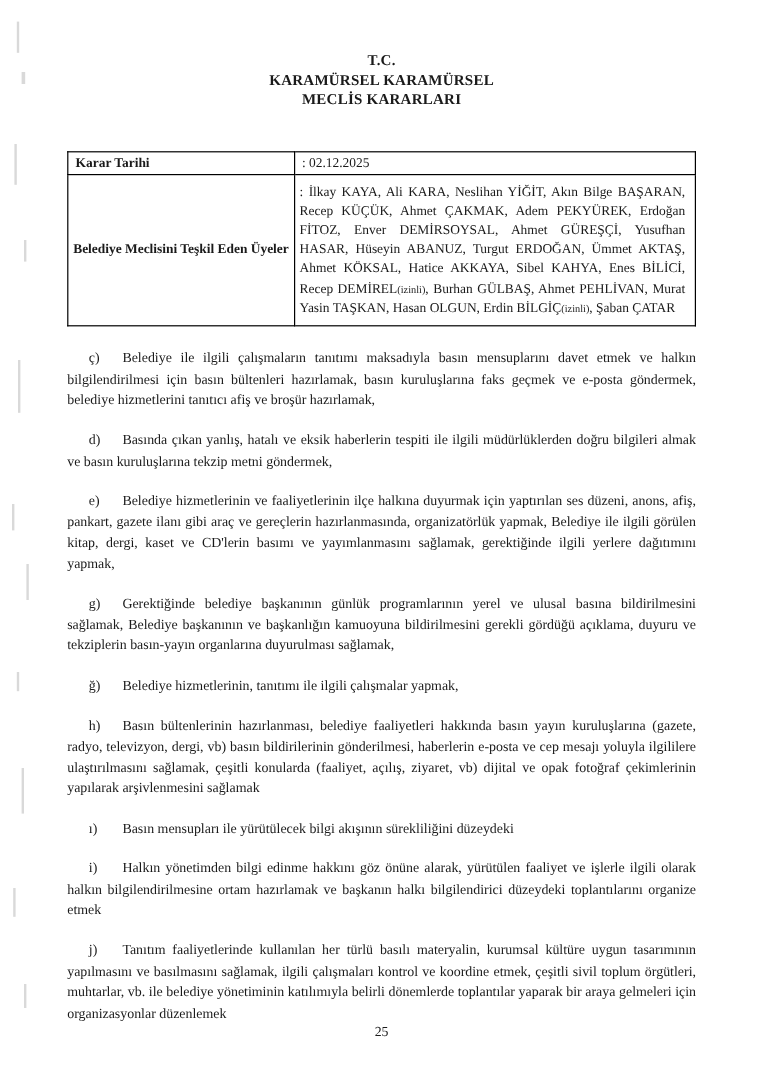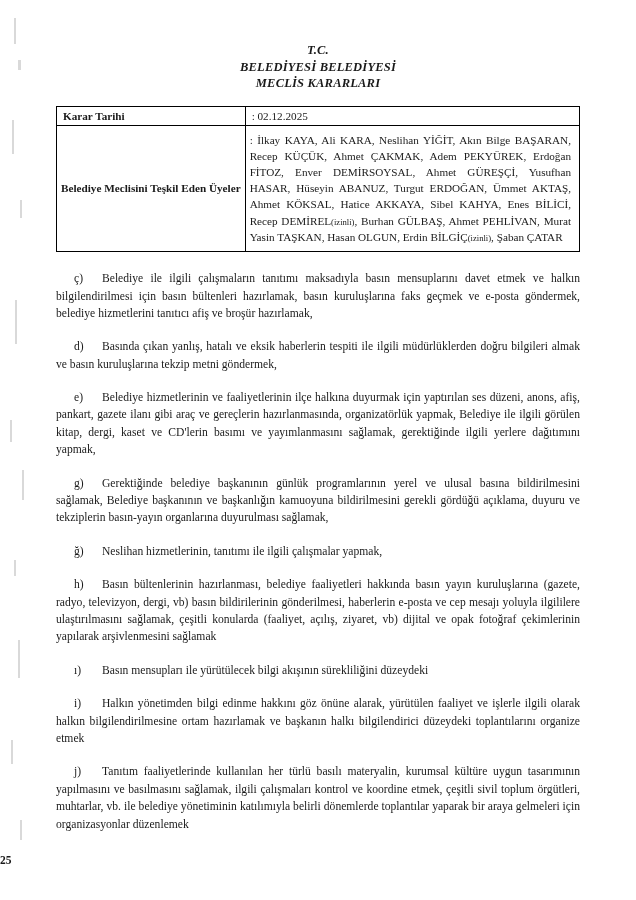--- a/index.html
+++ b/index.html
@@ -35,22 +35,21 @@
     position: absolute;
     display: block;
     background: #d9d9d9;
   }
   .header {
     text-align: center;
     font-weight: bold;
     font-size: 12.5px;
     line-height: 1.32;
     letter-spacing: 0.2px;
-    margin: 12px 0 14px 0;
-    font-style: italic;
+    margin: 12px 0 34px 0;
   }
   .header div { white-space: nowrap; }
 
   table.info {
     width: 100%;
     border-collapse: collapse;
     font-size: 11.2px;
     margin-bottom: 18px;
   }
   table.info td {
@@ -92,23 +91,22 @@
   p.para .marker {
     display: inline-block;
     width: 46px;
     text-indent: 18px;
   }
   .footer {
     position: absolute;
     bottom: 34px;
     left: 0;
     width: 100%;
-    text-align: left;
+    text-align: center;
     font-size: 11.5px;
-    font-weight: bold;
   }
 </style>
 </head>
 <body>
 
 <div class="page">
 
   <div class="scan-marks">
     <i style="left:6px; top:18px; width:2px; height:26px;"></i>
     <i style="left:10px; top:60px; width:3px; height:10px;"></i>
@@ -118,21 +116,21 @@
     <i style="left:2px; top:420px; width:2px; height:22px;"></i>
     <i style="left:14px; top:470px; width:2px; height:30px;"></i>
     <i style="left:6px; top:560px; width:2px; height:16px;"></i>
     <i style="left:10px; top:640px; width:2px; height:38px;"></i>
     <i style="left:3px; top:740px; width:2px; height:24px;"></i>
     <i style="left:12px; top:820px; width:2px; height:20px;"></i>
   </div>
 
   <div class="header">
     <div>T.C.</div>
-    <div>BELEDİYESİ BELEDİYESİ</div>
+    <div>KARAMÜRSEL KARAMÜRSEL</div>
     <div>MECLİS KARARLARI</div>
   </div>
 
   <table class="info">
     <tbody>
         <tr>
       <td class="label">Karar Tarihi</td>
       <td class="value">: 02.12.2025</td>
     </tr>
     <tr>
@@ -140,21 +138,21 @@
       <td class="value members"><span>: İlkay KAYA, Ali KARA, Neslihan YİĞİT, Akın Bilge BAŞARAN, Recep KÜÇÜK, Ahmet ÇAKMAK, Adem PEKYÜREK,  Erdoğan FİTOZ, Enver DEMİRSOYSAL, Ahmet GÜREŞÇİ, Yusufhan HASAR,  Hüseyin ABANUZ,  Turgut ERDOĞAN, Ümmet AKTAŞ, Ahmet KÖKSAL, Hatice AKKAYA, Sibel KAHYA, Enes BİLİCİ, Recep DEMİREL</span><span class="small">(izinli)</span><span>, Burhan GÜLBAŞ,  Ahmet PEHLİVAN, Murat Yasin TAŞKAN, Hasan OLGUN, Erdin BİLGİÇ</span><span class="small">(izinli)</span><span>, Şaban ÇATAR</span></td>
     </tr>
   </tbody>
     </table>
 
   <div class="body-text">
     <p class="para"><span class="marker">ç)</span><span>Belediye ile ilgili çalışmaların tanıtımı maksadıyla basın mensuplarını davet etmek ve halkın bilgilendirilmesi için basın bültenleri hazırlamak, basın kuruluşlarına faks geçmek ve e-posta göndermek, belediye hizmetlerini tanıtıcı afiş ve broşür hazırlamak,</span></p>
     <p class="para"><span class="marker">d)</span><span>Basında çıkan yanlış, hatalı ve eksik haberlerin tespiti ile ilgili müdürlüklerden doğru bilgileri almak ve basın kuruluşlarına tekzip metni göndermek,</span></p>
     <p class="para"><span class="marker">e)</span><span>Belediye hizmetlerinin ve faaliyetlerinin ilçe halkına duyurmak için yaptırılan ses düzeni, anons, afiş, pankart, gazete ilanı gibi araç ve gereçlerin hazırlanmasında, organizatörlük yapmak, Belediye ile ilgili görülen kitap, dergi, kaset ve CD'lerin basımı ve yayımlanmasını sağlamak, gerektiğinde ilgili yerlere dağıtımını yapmak,</span></p>
     <p class="para"><span class="marker">g)</span><span>Gerektiğinde belediye başkanının günlük programlarının yerel ve ulusal basına bildirilmesini sağlamak, Belediye başkanının ve başkanlığın kamuoyuna bildirilmesini gerekli gördüğü açıklama, duyuru ve tekziplerin basın-yayın organlarına duyurulması sağlamak,</span></p>
-    <p class="para"><span class="marker">ğ)</span><span>Neslihan hizmetlerinin, tanıtımı ile ilgili çalışmalar yapmak,</span></p>
+    <p class="para"><span class="marker">ğ)</span><span>Belediye hizmetlerinin, tanıtımı ile ilgili çalışmalar yapmak,</span></p>
     <p class="para"><span class="marker">h)</span><span>Basın bültenlerinin hazırlanması, belediye faaliyetleri hakkında basın yayın kuruluşlarına (gazete, radyo, televizyon, dergi, vb) basın bildirilerinin gönderilmesi, haberlerin e-posta ve cep mesajı yoluyla ilgililere ulaştırılmasını sağlamak, çeşitli konularda (faaliyet, açılış, ziyaret, vb) dijital ve opak fotoğraf çekimlerinin yapılarak arşivlenmesini sağlamak</span></p>
     <p class="para"><span class="marker">ı)</span><span>Basın mensupları ile yürütülecek bilgi akışının sürekliliğini düzeydeki</span></p>
     <p class="para"><span class="marker">i)</span><span>Halkın yönetimden bilgi edinme hakkını göz önüne alarak, yürütülen faaliyet ve işlerle ilgili olarak halkın bilgilendirilmesine ortam hazırlamak ve başkanın halkı bilgilendirici düzeydeki toplantılarını organize etmek</span></p>
     <p class="para"><span class="marker">j)</span><span>Tanıtım faaliyetlerinde kullanılan her türlü basılı materyalin, kurumsal kültüre uygun tasarımının yapılmasını ve basılmasını sağlamak, ilgili çalışmaları kontrol ve koordine etmek, çeşitli sivil toplum örgütleri, muhtarlar, vb. ile belediye yönetiminin katılımıyla belirli dönemlerde toplantılar yaparak bir araya gelmeleri için organizasyonlar düzenlemek</span></p>
   </div>
 
   <div class="footer">
     <span>25</span>
   </div>
 

